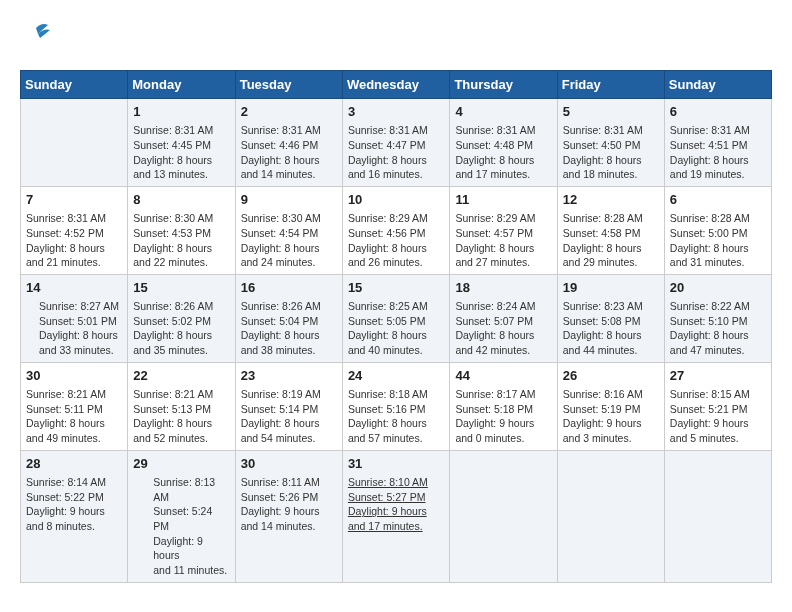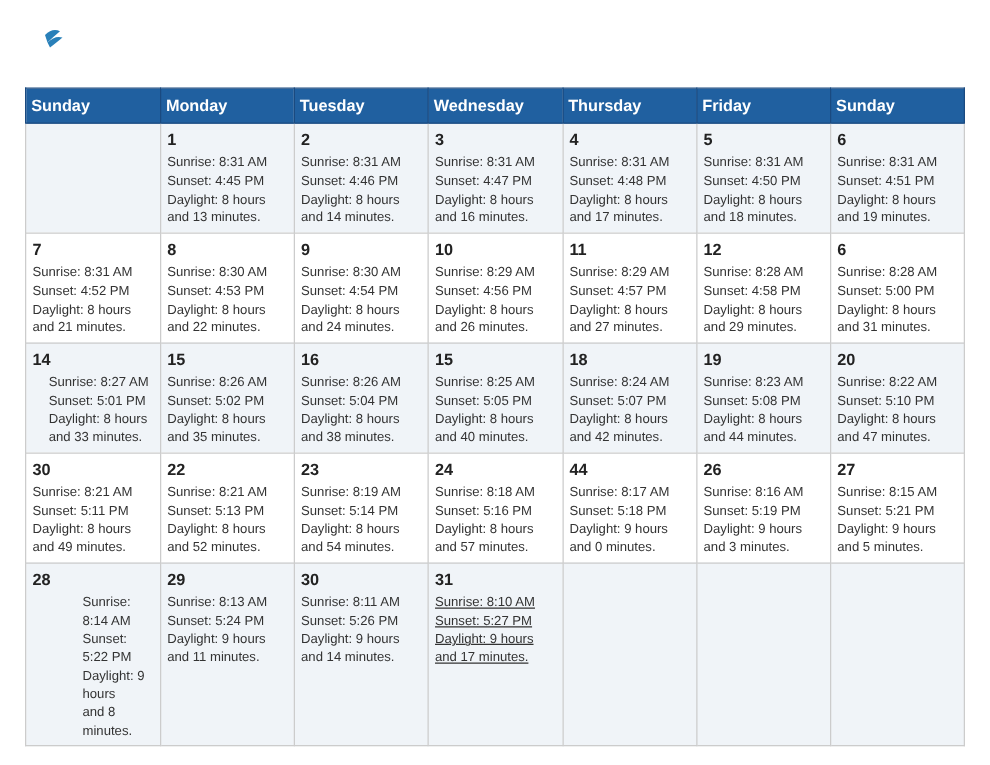--- a/index.html
+++ b/index.html
@@ -303,28 +303,28 @@
           <span class="day-num">27</span>
           <div class="cell-content" style="white-space: pre-line;">Sunrise: 8:15 AM
 Sunset: 5:21 PM
 Daylight: 9 hours
 and 5 minutes.</div>
         </td>
       </tr>
       <tr class="row-shaded">
         <td>
           <span class="day-num">28</span>
-          <div class="cell-content" style="white-space: pre-line; margin-left: 40px;">Sunrise: 8:14 AM
+          <div class="cell-content" style="white-space: pre-line;">Sunrise: 8:14 AM
 Sunset: 5:22 PM
 Daylight: 9 hours
 and 8 minutes.</div>
         </td>
         <td>
           <span class="day-num">29</span>
-          <div class="cell-content" style="white-space: pre-line;">Sunrise: 8:13 AM
+          <div class="cell-content" style="white-space: pre-line; margin-left: 20px;">Sunrise: 8:13 AM
 Sunset: 5:24 PM
 Daylight: 9 hours
 and 11 minutes.</div>
         </td>
         <td>
           <span class="day-num">30</span>
           <div class="cell-content" style="white-space: pre-line;">Sunrise: 8:11 AM
 Sunset: 5:26 PM
 Daylight: 9 hours
 and 14 minutes.</div>

